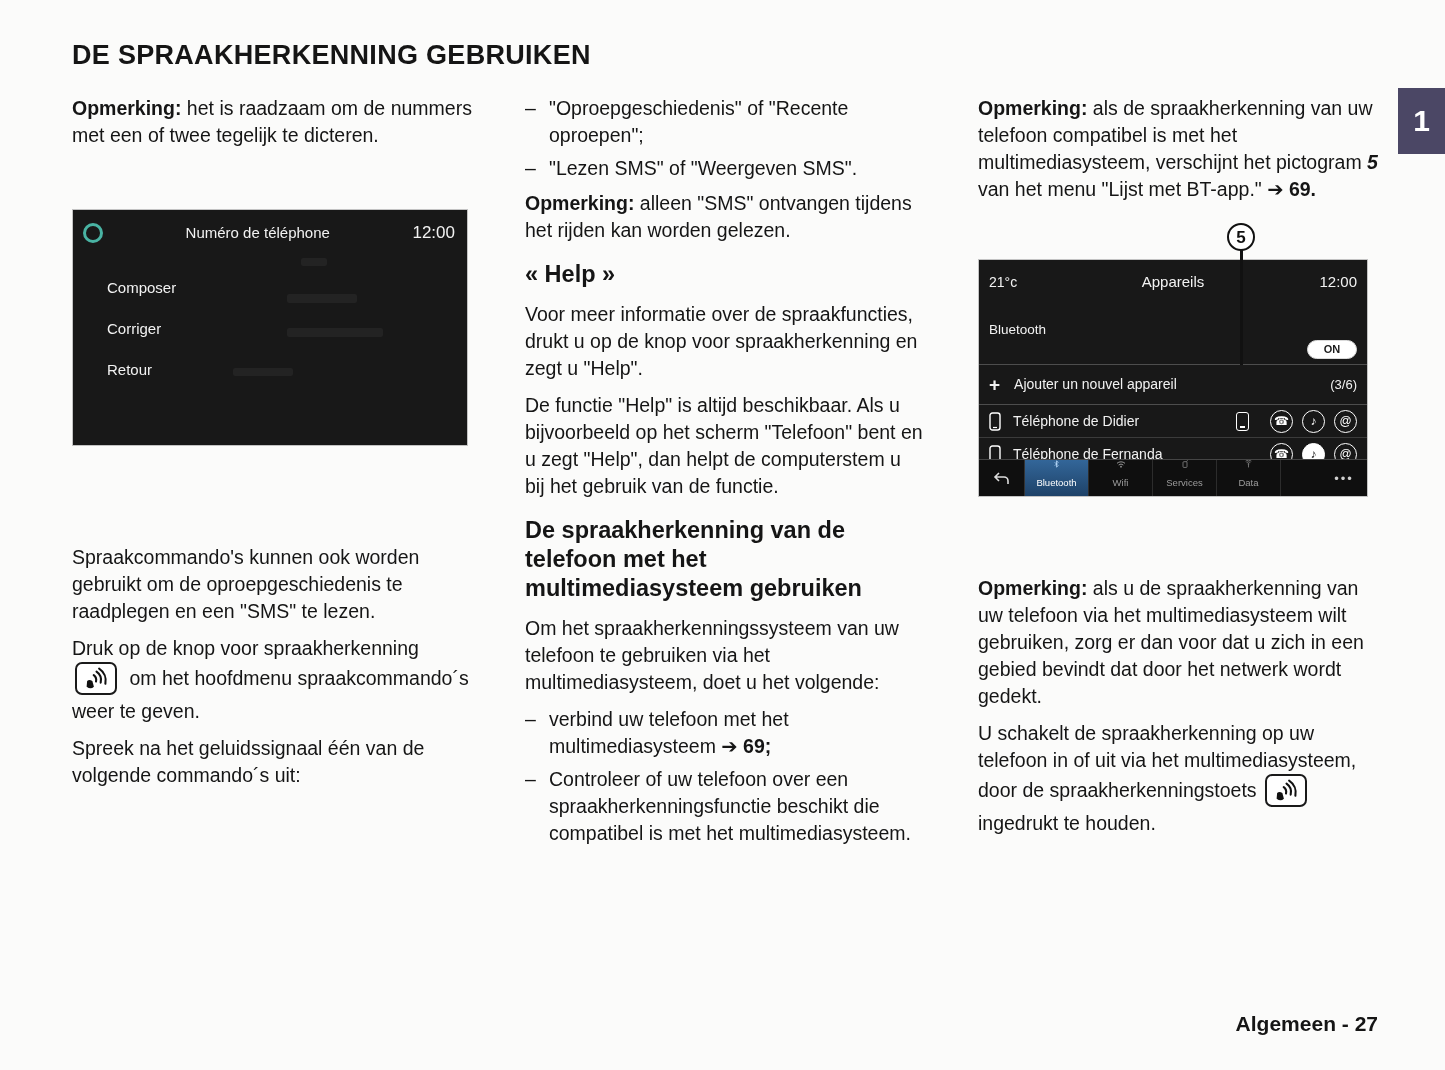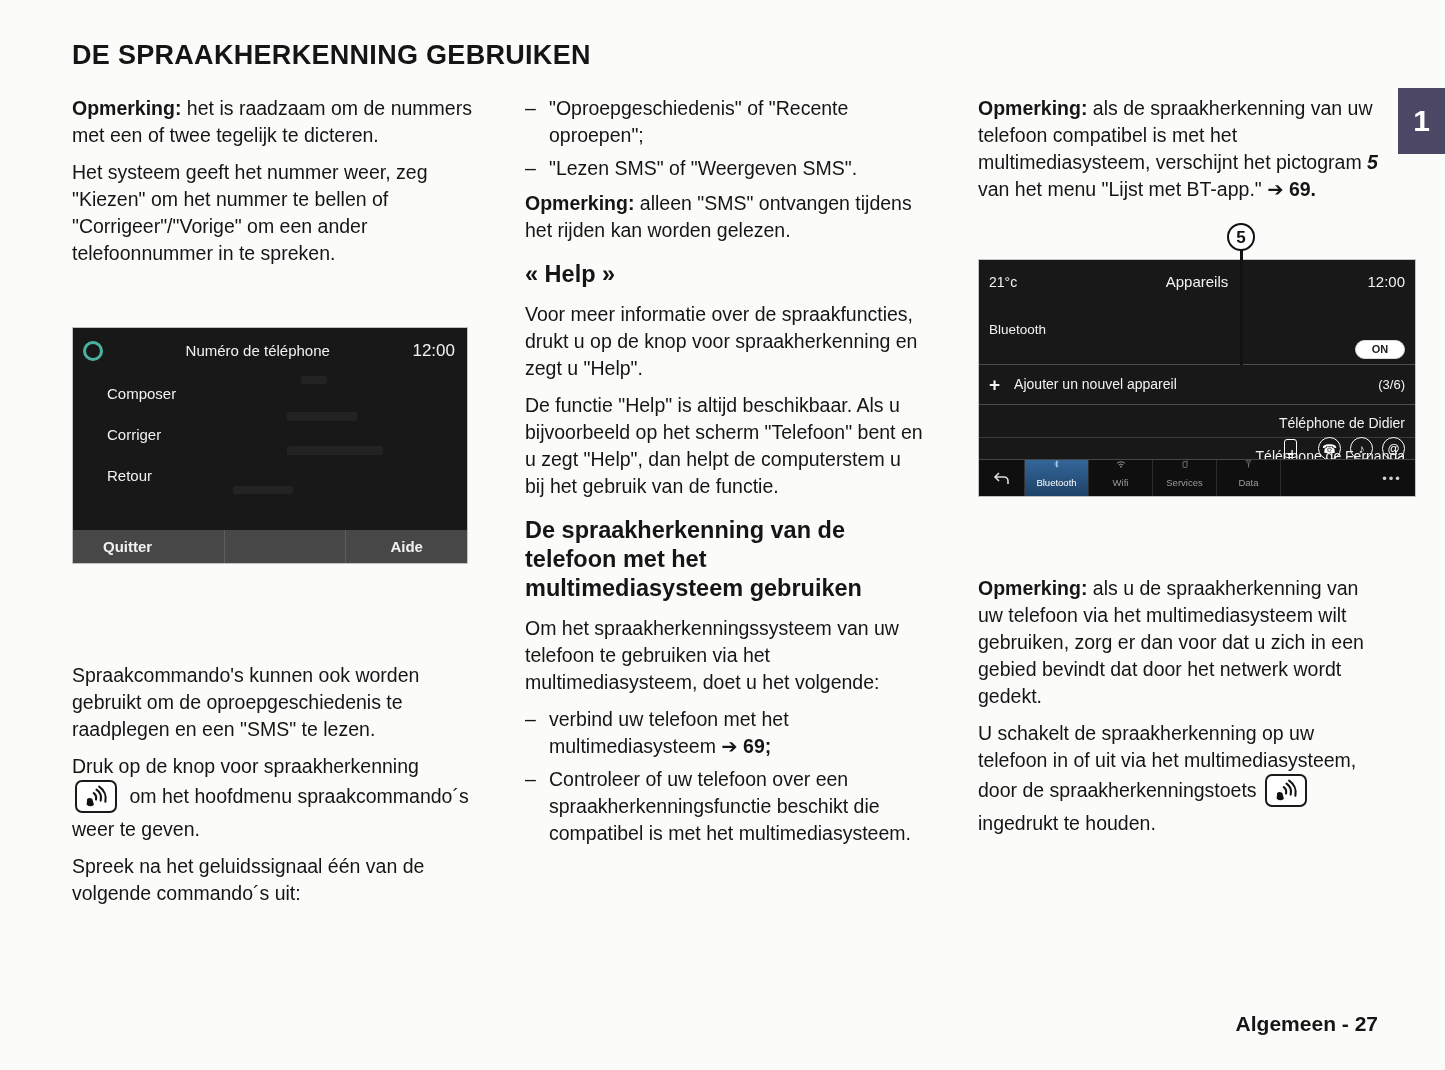--- a/index.html
+++ b/index.html
@@ -43,21 +43,21 @@
     position:relative; overflow:hidden;
   }
   .screen1 { width:396px; height:237px; margin-top:60px; }
   .s1-top { display:flex; align-items:center; padding:9px 12px 0 10px; }
   .s1-circle {
     width:20px; height:20px; border:3px solid #49b3a3; border-radius:50%;
     flex:none;
   }
   .s1-title { flex:1; text-align:center; font-size:15px; }
   .s1-time { font-size:17px; }
-  .s1-items { margin-top:16px; padding-left:34px; font-size:15px; }
+  .s1-items { margin-top:28px; padding-left:34px; font-size:15px; }
   .s1-items > div { margin-bottom:14px; }
   .ghost { position:absolute; background:#232323; border-radius:2px; }
   .g1 { left:228px; top:48px;  width:26px; height:8px; }
   .g2 { left:214px; top:84px;  width:70px; height:9px; }
   .g3 { left:214px; top:118px; width:96px; height:9px; }
   .g4 { left:160px; top:158px; width:60px; height:8px; }
   .s1-bottom {
     position:absolute; left:0; right:0; bottom:0; height:33px;
     background:#474747; display:flex; align-items:stretch;
     font-size:15px; font-weight:bold;
@@ -76,41 +76,41 @@
 
   
   .shot2-wrap { position:relative; margin-top:20px; padding-top:36px; margin-bottom:18px; }
   .callout-circle {
     position:absolute; left:249px; top:0; width:28px; height:28px;
     border:2.5px solid #111; border-radius:50%; background:#fff;
     display:flex; align-items:center; justify-content:center;
     font-size:17px; font-weight:bold; z-index:6; color:#111;
   }
   .callout-line { position:absolute; left:262px; top:26px; width:2.5px; height:116px; background:#111; z-index:5; }
-  .screen2 { width:438px; height:238px; font-size:14px; }
+  .screen2 { width:390px; height:238px; font-size:14px; }
   .s2-top { display:flex; align-items:baseline; padding:8px 10px 3px 10px; }
   .s2-temp { font-size:14px; width:70px; }
   .s2-title { flex:1; text-align:center; font-size:15px; }
   .s2-time { width:70px; text-align:right; font-size:15px; }
   .s2-bt { display:flex; align-items:center; padding:1px 10px 5px 10px; }
   .s2-bt-label { font-size:13.5px; }
   .toggle {
     margin-left:auto; width:50px; height:19px; border-radius:10px;
     background:#fff; color:#1c1c1c; font-size:11px; font-weight:bold;
     display:flex; align-items:center; justify-content:center;
     border:1px solid #dadada;
     margin-top:40px;
   }
   .s2-add {
     display:flex; align-items:center; padding:6px 10px;
     border-top:1px solid #4d4d4d; border-bottom:1px solid #4d4d4d;
   }
   .s2-plus { font-size:19px; margin-right:14px; font-weight:bold; }
   .s2-count { margin-left:auto; font-size:13px; }
-  .s2-dev { display:flex; align-items:flex-end; padding:5px 10px; border-bottom:1px solid #3b3b3b; height:33px;flex-direction:column; }
+  .s2-dev { display:flex; align-items:center; padding:5px 10px; border-bottom:1px solid #3b3b3b; height:33px; }
   .dev-name { margin-left:12px; font-size:14px; }
   .dev-icons { margin-left:auto; display:flex; align-items:center; gap:9px; }
   .pic5 {
     width:13px; height:19px; border:1.5px solid #fff; border-radius:3px;
     margin-right:12px; position:relative;
   }
   .pic5::after { content:""; position:absolute; left:3px; right:3px; bottom:2px; height:2px; background:#fff; }
   .circ {
     width:23px; height:23px; border:1.5px solid #fff; border-radius:50%;
     display:flex; align-items:center; justify-content:center;
@@ -132,46 +132,36 @@
   .nav-more { margin-left:auto; width:46px; display:flex; align-items:center; justify-content:center; color:#cfcfcf; font-size:13px; letter-spacing:2px; }
 </style>
 </head>
 <body>
 
 <div class="page-title">DE SPRAAKHERKENNING GEBRUIKEN</div>
 <div class="chapter-tab">1</div>
 
 <div class="col col1">
   <p><span class="bold">Opmerking:</span> <span>het is raadzaam om de nummers met een of twee tegelijk te dicteren.</span></p>
-  <p>Het systeem geeft het nummer weer, zeg "Kiezen" om het nummer te bellen of "Corrigeer"/"Vorige" om een ander telefoonnummer in te spreken.</p>
 
   <div class="screen screen1">
     <div class="s1-top">
       <span class="s1-circle"></span>
       <span class="s1-title">Numéro de téléphone</span>
       <span class="s1-time">12:00</span>
     </div>
     <div class="s1-items">
       <div>Composer</div>
       <div>Corriger</div>
       <div>Retour</div>
     </div>
     <div class="ghost g1"></div>
     <div class="ghost g2"></div>
     <div class="ghost g3"></div>
     <div class="ghost g4"></div>
-    <div class="s1-bottom">
-      <div class="s1-cell">
-          <span>Quitter</span>
-        </div>
-      <div class="s1-cell"></div>
-      <div class="s1-cell">
-          <span>Aide</span>
-        </div>
-    </div>
   </div>
 
   <p style="margin-top:98px;">Spraakcommando's kunnen ook worden gebruikt om de oproepgeschiedenis te raadplegen en een "SMS" te lezen.</p>
   <p>
     <span>Druk op de knop voor spraakherkenning</span>
     <span class="voice-btn"><svg width="34" height="25" viewBox="0 0 32 24">
       <path d="M7 19 Q11 22 14 19 L12.5 13.5 Q9.5 11.5 7.5 13.5 Z" fill="#111"></path>
       <path d="M16 14 a6 6 0 0 0 -2.2 -6.2" stroke="#111" stroke-width="2" fill="none" stroke-linecap="round"></path>
       <path d="M20.5 15 a10 10 0 0 0 -4 -10.5" stroke="#111" stroke-width="2" fill="none" stroke-linecap="round"></path>
       <path d="M25 16 a14 14 0 0 0 -6 -14.5" stroke="#111" stroke-width="2" fill="none" stroke-linecap="round"></path>

